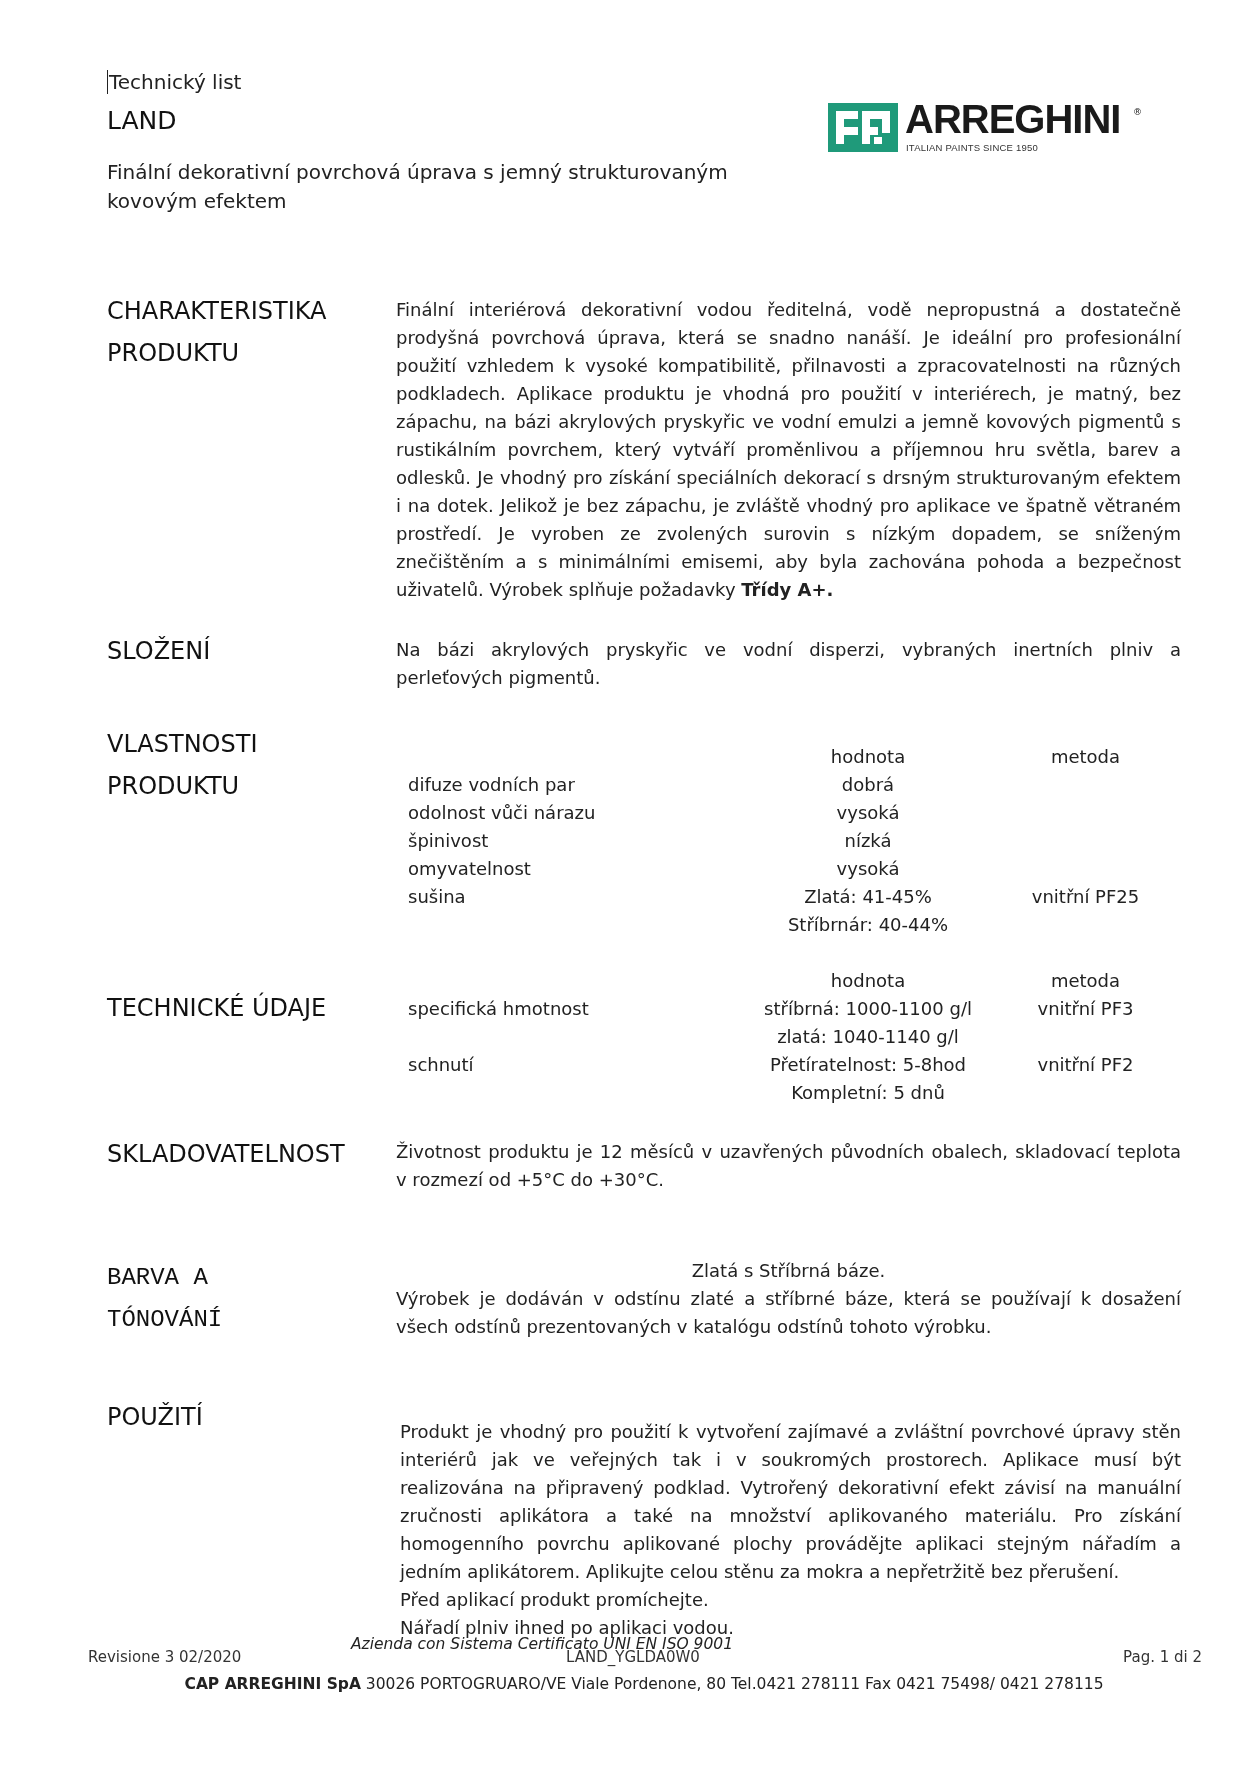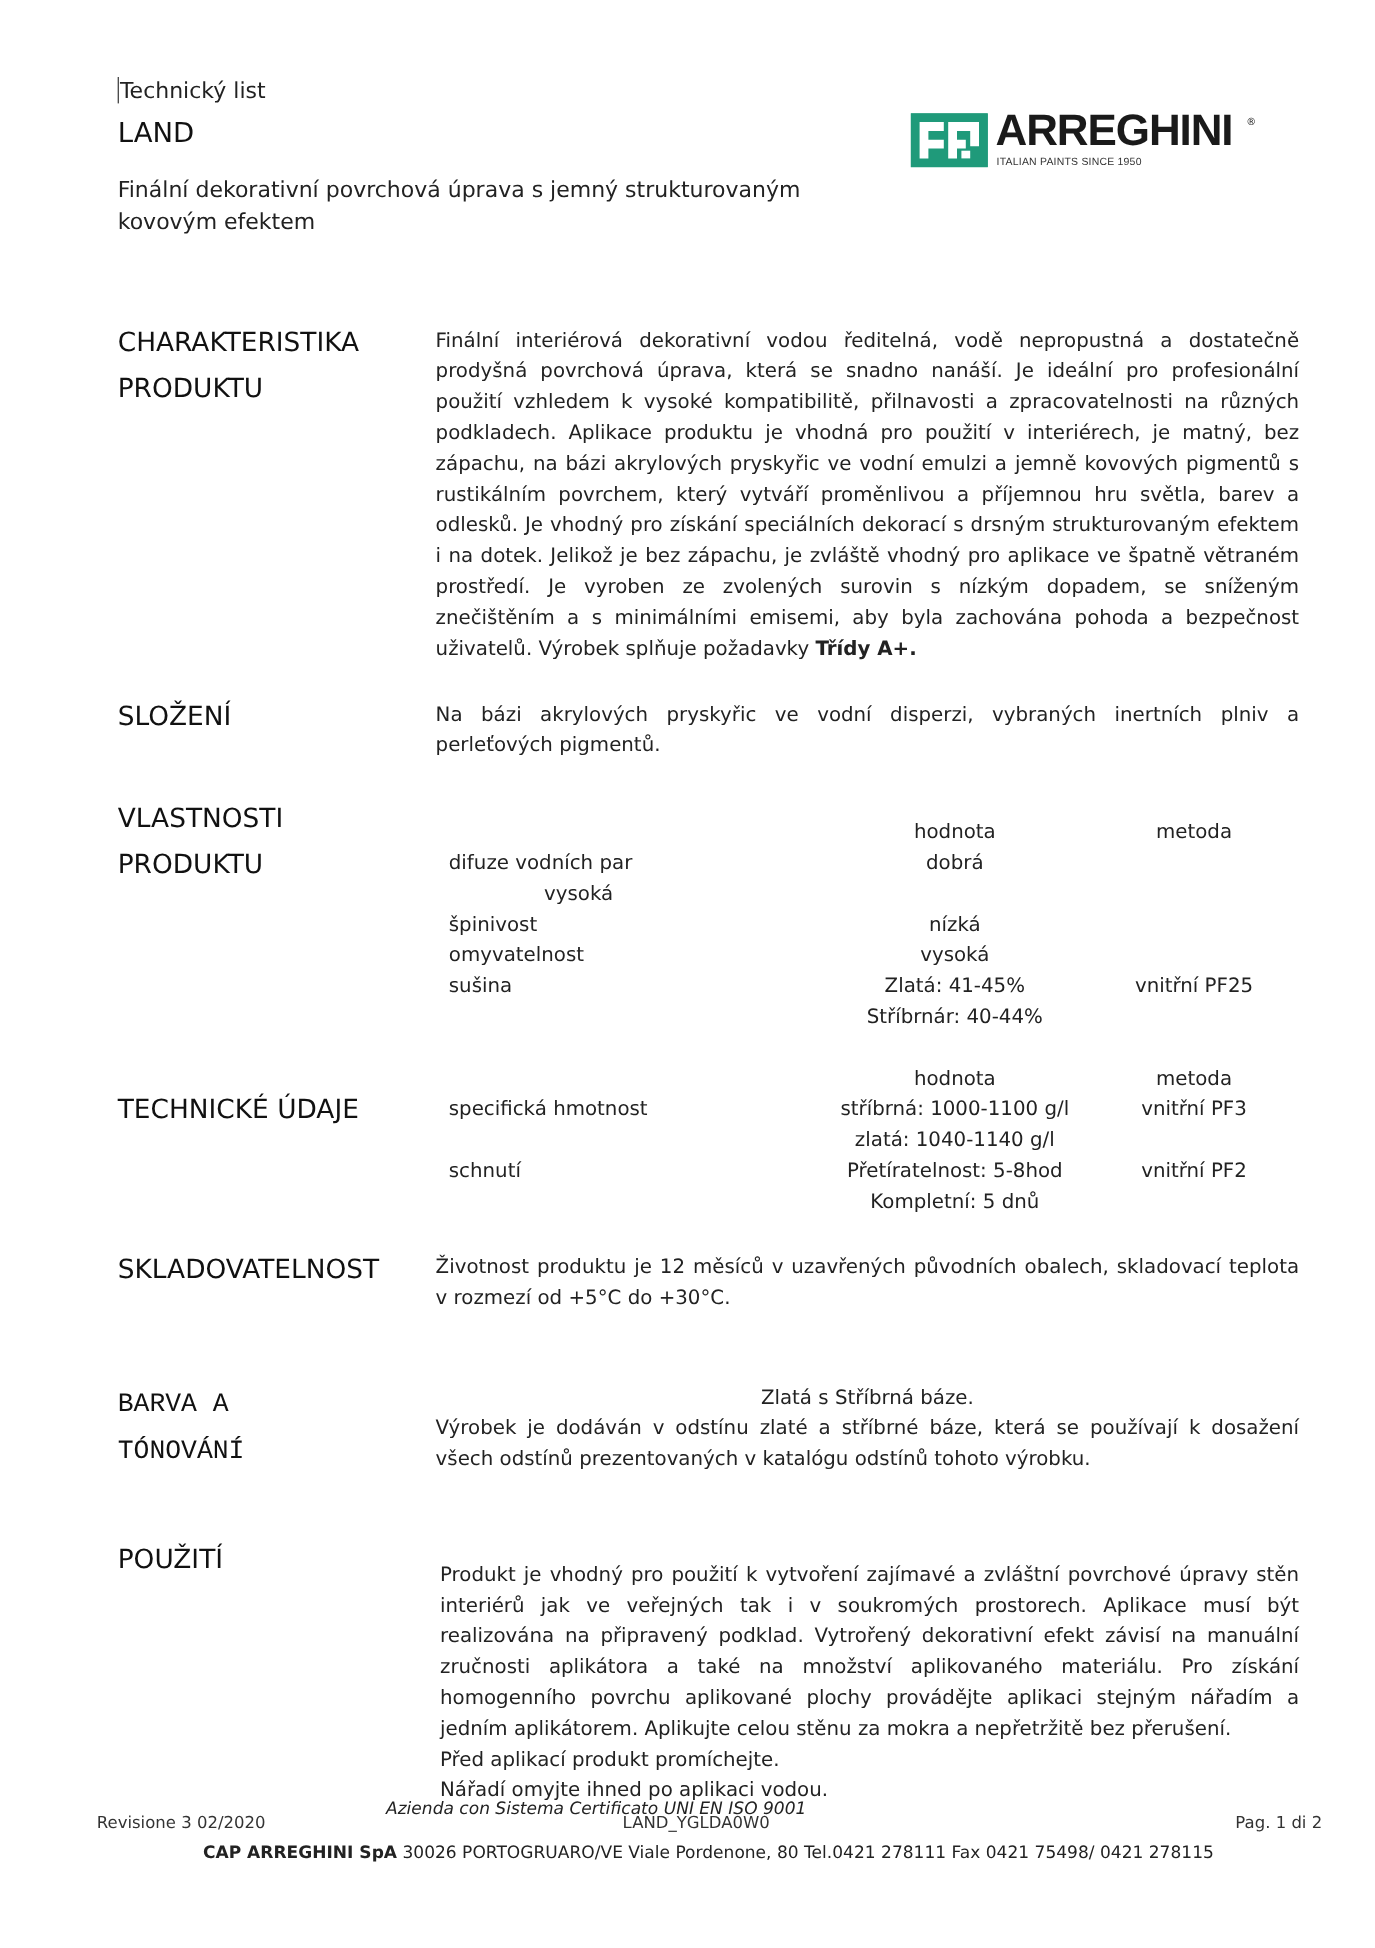--- a/index.html
+++ b/index.html
@@ -77,20 +77,21 @@
     <div class="p-name"></div>
     <div class="p-val">hodnota</div>
     <div class="p-met">metoda</div>
   </div>
   <div class="prop-row">
     <div class="p-name">difuze vodních par</div>
     <div class="p-val">dobrá</div>
     <div class="p-met"></div>
   </div>
   <div class="prop-row">
+    <div class="p-name">odolnost vůči nárazu</div>
     <div class="p-val">vysoká</div>
     <div class="p-met"></div>
   </div>
   <div class="prop-row">
     <div class="p-name">špinivost</div>
     <div class="p-val">nízká</div>
     <div class="p-met"></div>
   </div>
   <div class="prop-row">
     <div class="p-name">omyvatelnost</div>
@@ -147,21 +148,21 @@
 </div>
 <div class="abs col body-text" style="top:1257px;">
   <div style="text-align:center;">Zlatá s Stříbrná báze.</div>
   <div>Výrobek je dodáván v odstínu zlaté a stříbrné báze, která se používají k dosažení všech odstínů prezentovaných v katalógu odstínů tohoto výrobku.</div>
 </div>
 
 <div class="abs sec-title" style="top:1396px;">POUŽITÍ</div>
 <div class="abs body-text" style="left:381px; width:781px; top:1398px;margin-top:20px;">
   <div>Produkt je vhodný pro použití k vytvoření zajímavé a zvláštní povrchové úpravy stěn interiérů jak ve veřejných tak i v soukromých prostorech. Aplikace musí být realizována na připravený podklad. Vytrořený dekorativní efekt závisí na manuální zručnosti aplikátora a také na množství aplikovaného materiálu. Pro získání homogenního povrchu aplikované plochy provádějte aplikaci stejným nářadím a jedním aplikátorem. Aplikujte celou stěnu za mokra a nepřetržitě bez přerušení.</div>
   <div style="text-align:left;">Před aplikací produkt promíchejte.</div>
-  <div style="text-align:left;">Nářadí omyjte ihned po aplikaci vodou.</div>
+  <div style="text-align:left;">Nářadí plniv ihned po aplikaci vodou.</div>
 </div>
 
 <div class="abs footer-row">
   <span class="footer-left">Revisione 3 02/2020</span>
   <span class="footer-mid">LAND_YGLDA0W0</span>
   <span class="footer-right">Pag. 1 di 2</span>
 </div>
 <div class="abs footer-addr"><span class="bold">CAP ARREGHINI SpA</span><span> 30026 PORTOGRUARO/VE Viale Pordenone, 80 Tel.0421 278111 Fax 0421 75498/ 0421 278115</span></div>
 <div class="abs footer-cert">Azienda con Sistema Certificato UNI EN ISO 9001</div>
 

